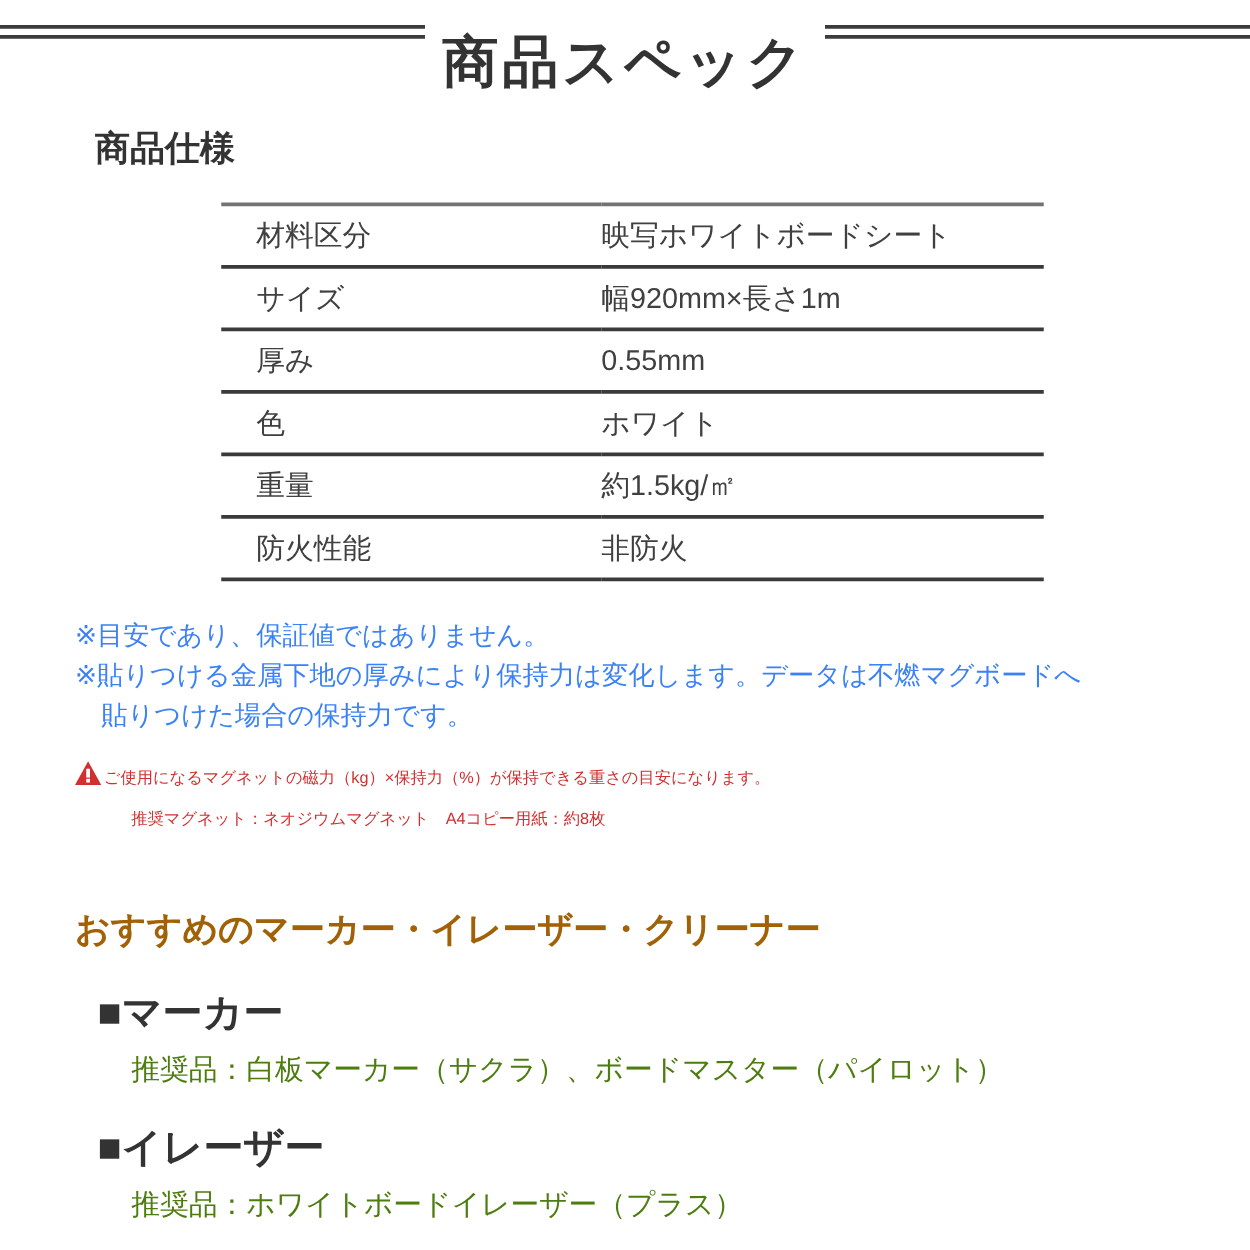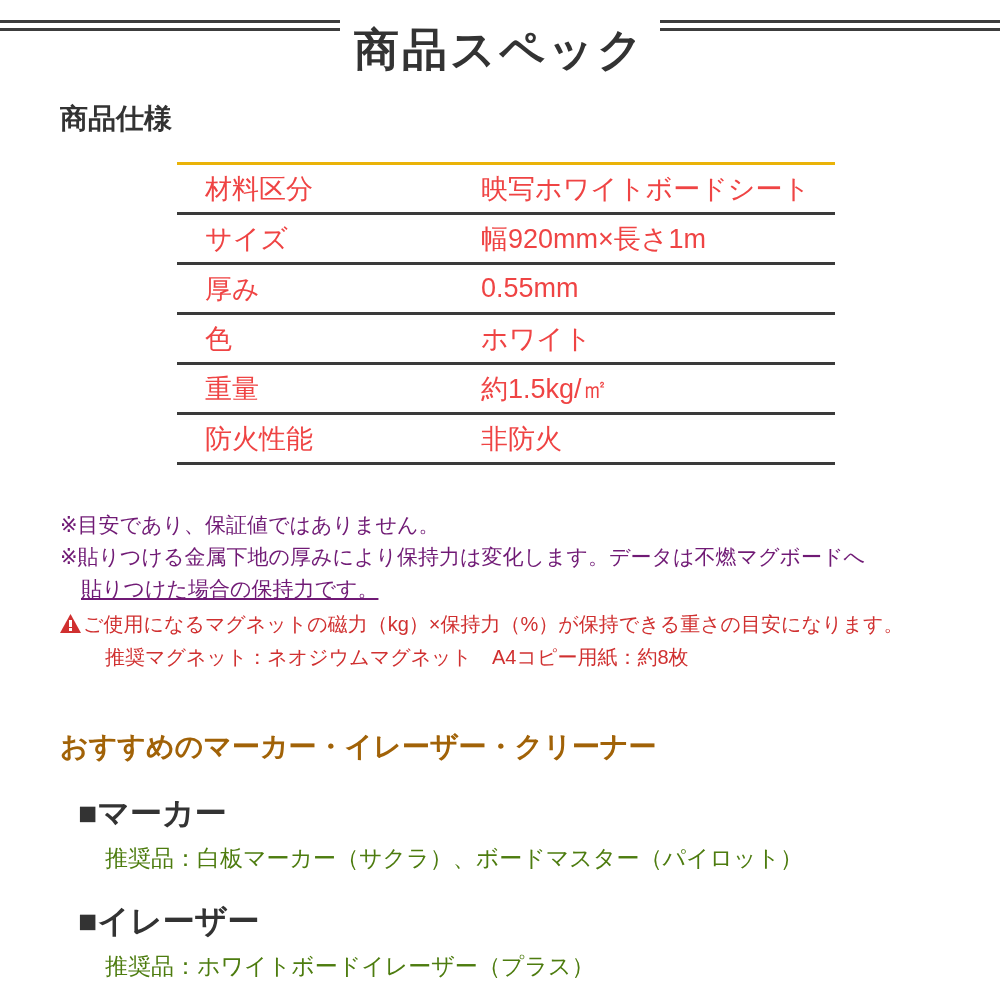--- a/index.html
+++ b/index.html
@@ -7,35 +7,35 @@
     width:1000px;height:1000px;background:#ffffff;overflow:hidden;
     color:#3a3a3a;
     font-family:"Liberation Sans","DejaVu Sans",sans-serif;
   }
   
   .title-bar{display:flex;align-items:flex-start;padding-top:20px;}
   .rule{flex:1;height:11px;border-top:3px solid #3c3c3c;border-bottom:3px solid #3c3c3c;box-sizing:border-box;}
   h1.page-title{font-size:45px;font-weight:700;margin:0 14px;letter-spacing:3px;white-space:nowrap;color:#333;}
   
   .content{padding:0 60px;}
-  h2.sec-heading{font-size:28px;font-weight:700;margin:20px 0 0;color:#333;}
+  h2.sec-heading{font-size:28px;font-weight:700;margin:20px 16px 0;color:#333;}
   
   table.spec-table{border-collapse:collapse;margin:24px 0 0 117px;width:658px;}
   .spec-table th,.spec-table td{
-    border-top:3px solid #eab308;border-bottom:3px solid #3a3a3a;
-    font-size:27px;font-weight:400;height:47px;text-align:left;vertical-align:middle;
-    padding-top:0;padding-bottom:0;color:#ef4444;
+    border-top:3px solid #737373;border-bottom:3px solid #3a3a3a;
+    font-size:23px;font-weight:400;height:47px;text-align:left;vertical-align:middle;
+    padding-top:0;padding-bottom:0;color:#404040;
   }
   .spec-table th{width:275px;padding-left:28px;}
   .spec-table td{padding-left:0;}
   
-  .notes{margin-top:44px;font-size:21px;line-height:32px;color:#701a75;}
-  .notes .cont{padding-left:21px;text-decoration:underline;}
+  .notes{margin-top:28px;font-size:21px;line-height:32px;color:#3b82f6;}
+  .notes .cont{padding-left:21px;}
   
-  .warning{margin-top:3px;font-size:20px;line-height:33px;}
+  .warning{margin-top:16px;font-size:13px;line-height:33px;}
   .warning p{margin:0;}
   .warning .line2{padding-left:45px;}
   .warn-icon{
     display:inline-block;width:21px;height:19px;margin-right:2px;vertical-align:-2px;
     clip-path:polygon(50% 0,100% 100%,0 100%);position:relative;
   }
   .warn-icon::before{content:"";position:absolute;left:calc(50% - 1.5px);top:6px;width:3px;height:7px;background:#fff;}
   .warn-icon::after{content:"";position:absolute;left:calc(50% - 1.5px);bottom:2px;width:3px;height:3px;background:#fff;}
   
   h2.rec-heading{font-size:28px;font-weight:700;margin:54px 0 0;color:#a16207;}

